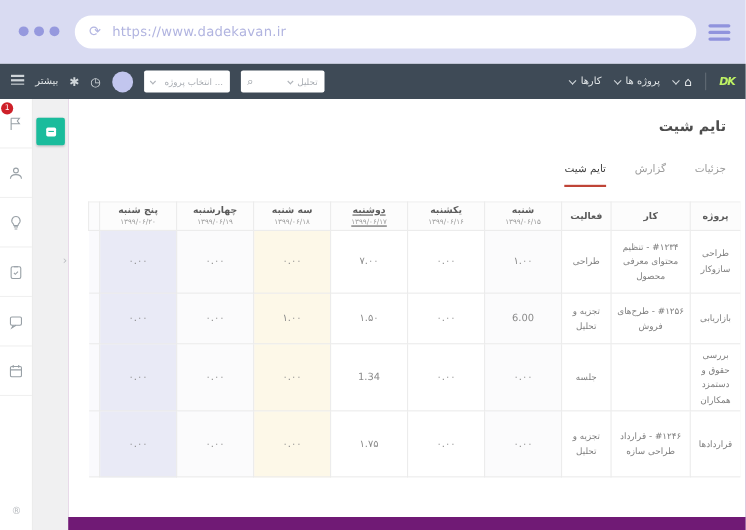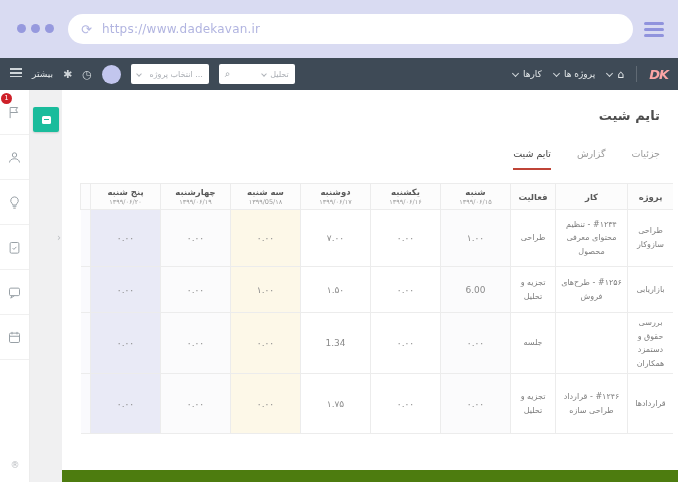--- a/index.html
+++ b/index.html
@@ -15,21 +15,21 @@
     border-radius:16px; display:flex; align-items:center; padding:0 13px; gap:8px; }
   .reload { width:13px; height:13px; color:#b4b7e2; font-size:13px; line-height:13px; }
   .url-text { color:#b1b4e0; font-size:12px; letter-spacing:0.2px; direction:ltr; }
   .chrome-menu { position:absolute; right:14px; top:22px; width:20px; }
   .chrome-menu i { display:block; height:3px; border-radius:2px; background:#9093dd; margin-bottom:3px; }
 
   
   .navbar { position:absolute; top:58px; left:0; width:678px; height:32px; background:#3e4a56;
     display:flex; flex-direction:row-reverse; align-items:center; padding:0 10px; color:#dfe3e6; }
   .nav-right { display:flex; flex-direction:row-reverse; align-items:center; gap:12px; }
-  .logo { color:#fca5a5; font-weight:800; font-size:13px; letter-spacing:-1px; font-style:italic; }
+  .logo { color:#bef264; font-weight:800; font-size:10px; letter-spacing:-1px; font-style:italic; }
   .nav-sep { width:1px; height:16px; background:rgba(255,255,255,0.18); }
   .nav-item { display:flex; flex-direction:row-reverse; align-items:center; gap:5px; font-size:9px;
     color:#e4e8ea; cursor:pointer;text-align:right; }
   .chev { width:5px; height:5px; border-left:1.4px solid #cfd5d9; border-bottom:1.4px solid #cfd5d9;
     transform:rotate(-45deg); margin-top:-2px; }
   .house { font-size:11px; line-height:11px; }
   .nav-left { display:flex; flex-direction:row; align-items:center; gap:10px; margin-right:auto; }
   .navbox { background:#fff; border-radius:2px; height:20px; display:flex; align-items:center;
     padding:0 6px; font-size:8px; color:#a9adb3; }
   .navbox.search { width:76px; justify-content:space-between; flex-direction:row; }
@@ -55,21 +55,21 @@
     color:#b9bcc0; font-size:9px; }
   .gray-rail { position:absolute; left:30px; top:90px; width:32px; height:392px; background:#f0f0f1; }
   .teal-btn { position:absolute; left:33px; top:107px; width:26px; height:25px; background:#1abc9c;
     border-radius:2px; display:flex; align-items:center; justify-content:center; cursor:pointer;
     box-shadow:0 1px 2px rgba(0,0,0,0.15); }
   .teal-btn .sq { width:9px; height:8px; background:#fff; border-radius:1.5px; position:relative; }
   .teal-btn .sq::after { content:""; position:absolute; left:2px; top:3px; width:5px; height:1.5px; background:#1abc9c; }
   .rail-chev { position:absolute; left:57px; top:232px; color:#b9bcc0; font-size:10px; cursor:pointer; }
 
   
-  .main { position:absolute; left:62px; top:90px; width:616px; height:392px; background:#4d7c0f; }
+  .main { position:absolute; left:62px; top:90px; width:616px; height:392px; background:#701a75; }
   .card { position:absolute; left:0; top:0; width:616px; height:380px; background:#fff; overflow:hidden; }
   .page-title { position:absolute; top:18px; right:18px; font-size:13px; font-weight:700; color:#4d4d4d; }
   .tabs { position:absolute; top:58px; right:18px; display:flex; flex-direction:row-reverse; gap:26px; }
   .tab { font-size:9.5px; color:#9a9a9a; padding-bottom:9px; cursor:pointer; }
   .tab.active { color:#3f3f3f; border-bottom:2px solid #bf4437; }
 
   
   .table-wrap { position:absolute; top:93px; right:5px; width:593px; height:287px; overflow:hidden; }
   table { border-collapse:collapse; direction:rtl; width:593px; table-layout:fixed; }
   th, td { border:1px solid #ececec; }
@@ -205,22 +205,22 @@
         </div>
       <div class="table-wrap">
         <table>
           <thead>
               <tr id="thead-row">
                 <th class="c-project" style="width: 46px;">پروژه</th>
                 <th class="c-task" style="width: 72px;">کار</th>
                 <th class="c-activity" style="width: 45px;">فعالیت</th>
                 <th class="c-sat" style="width: 70px;">شنبه<span class="th-date">۱۳۹۹/۰۶/۱۵</span></th>
                 <th class="c-sun" style="width: 70px;">یکشنبه<span class="th-date">۱۳۹۹/۰۶/۱۶</span></th>
-                <th class="c-mon" style="width: 70px;">دوشنبه<span class="th-date">۱۳۹۹/۰۶/۱۷</span></th>
-                <th class="c-tue" style="width: 70px;">سه شنبه<span class="th-date">۱۳۹۹/05/۱۸</span></th>
+                <th class="c-mon" style="width: 70px; text-decoration: underline;">دوشنبه<span class="th-date">۱۳۹۹/۰۶/۱۷</span></th>
+                <th class="c-tue" style="width: 70px;">سه شنبه<span class="th-date">۱۳۹۹/۰۶/۱۸</span></th>
                 <th class="c-wed" style="width: 70px;">چهارشنبه<span class="th-date">۱۳۹۹/۰۶/۱۹</span></th>
                 <th class="c-thu" style="width: 70px;">پنج شنبه<span class="th-date">۱۳۹۹/۰۶/۲۰</span></th>
                 <th class="c-spacer" style="width: 10px;"></th>
               </tr>
             </thead>
           <tbody id="tbody">
               <tr class="r1">
                 <td class="c-project txt">طراحی سازوکار</td>
                 <td class="c-task txt">#۱۲۳۴ - تنظیم محتوای معرفی محصول</td>
                 <td class="c-activity txt">طراحی</td>

